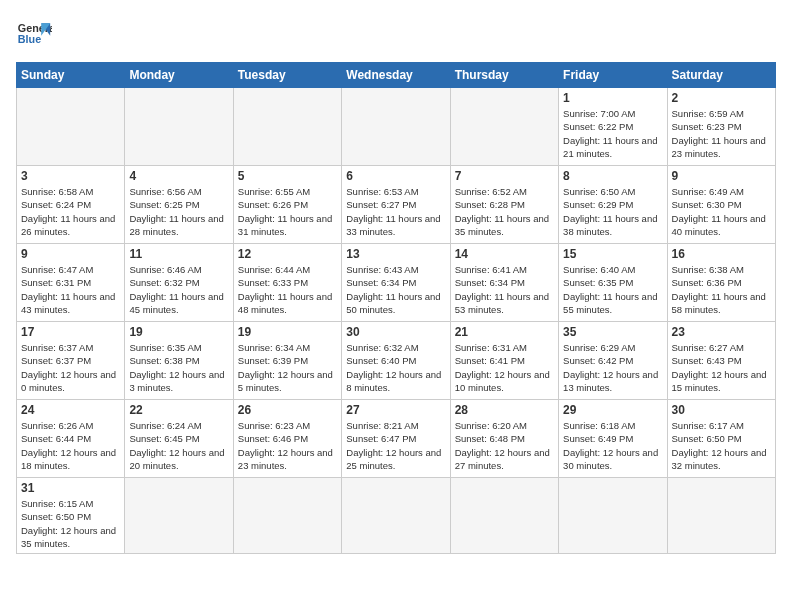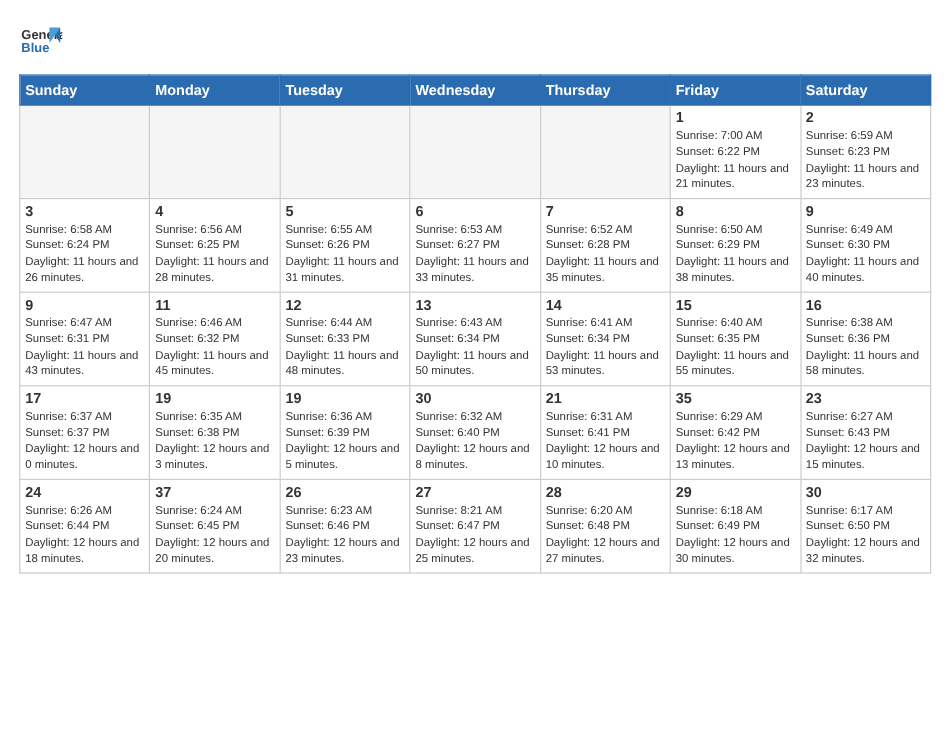--- a/index.html
+++ b/index.html
@@ -224,21 +224,21 @@
 Daylight: 12 hours and 0 minutes.</div>
         </td>
         <td>
           <span class="day-number">19</span>
           <div class="day-info">Sunrise: 6:35 AM
 Sunset: 6:38 PM
 Daylight: 12 hours and 3 minutes.</div>
         </td>
         <td>
           <span class="day-number">19</span>
-          <div class="day-info">Sunrise: 6:36 AM
+          <div class="day-info">Sunrise: 6:34 AM
 Sunset: 6:39 PM
 Daylight: 12 hours and 5 minutes.</div>
         </td>
         <td>
           <span class="day-number">30</span>
           <div class="day-info">Sunrise: 6:32 AM
 Sunset: 6:40 PM
 Daylight: 12 hours and 8 minutes.</div>
         </td>
         <td>
@@ -261,21 +261,21 @@
         </td>
       </tr>
       <tr>
         <td>
           <span class="day-number">24</span>
           <div class="day-info">Sunrise: 6:26 AM
 Sunset: 6:44 PM
 Daylight: 12 hours and 18 minutes.</div>
         </td>
         <td>
-          <span class="day-number">37</span>
+          <span class="day-number">22</span>
           <div class="day-info">Sunrise: 6:24 AM
 Sunset: 6:45 PM
 Daylight: 12 hours and 20 minutes.</div>
         </td>
         <td>
           <span class="day-number">26</span>
           <div class="day-info">Sunrise: 6:23 AM
 Sunset: 6:46 PM
 Daylight: 12 hours and 23 minutes.</div>
         </td>
@@ -297,14 +297,28 @@
 Sunset: 6:49 PM
 Daylight: 12 hours and 30 minutes.</div>
         </td>
         <td>
           <span class="day-number">30</span>
           <div class="day-info">Sunrise: 6:17 AM
 Sunset: 6:50 PM
 Daylight: 12 hours and 32 minutes.</div>
         </td>
       </tr>
+      <tr class="last-row">
+        <td>
+          <span class="day-number">31</span>
+          <div class="day-info">Sunrise: 6:15 AM
+Sunset: 6:50 PM
+Daylight: 12 hours and 35 minutes.</div>
+        </td>
+        <td class="empty"></td>
+        <td class="empty"></td>
+        <td class="empty"></td>
+        <td class="empty"></td>
+        <td class="empty"></td>
+        <td class="empty"></td>
+      </tr>
     </tbody>
 </table>
 
 </body></html>

